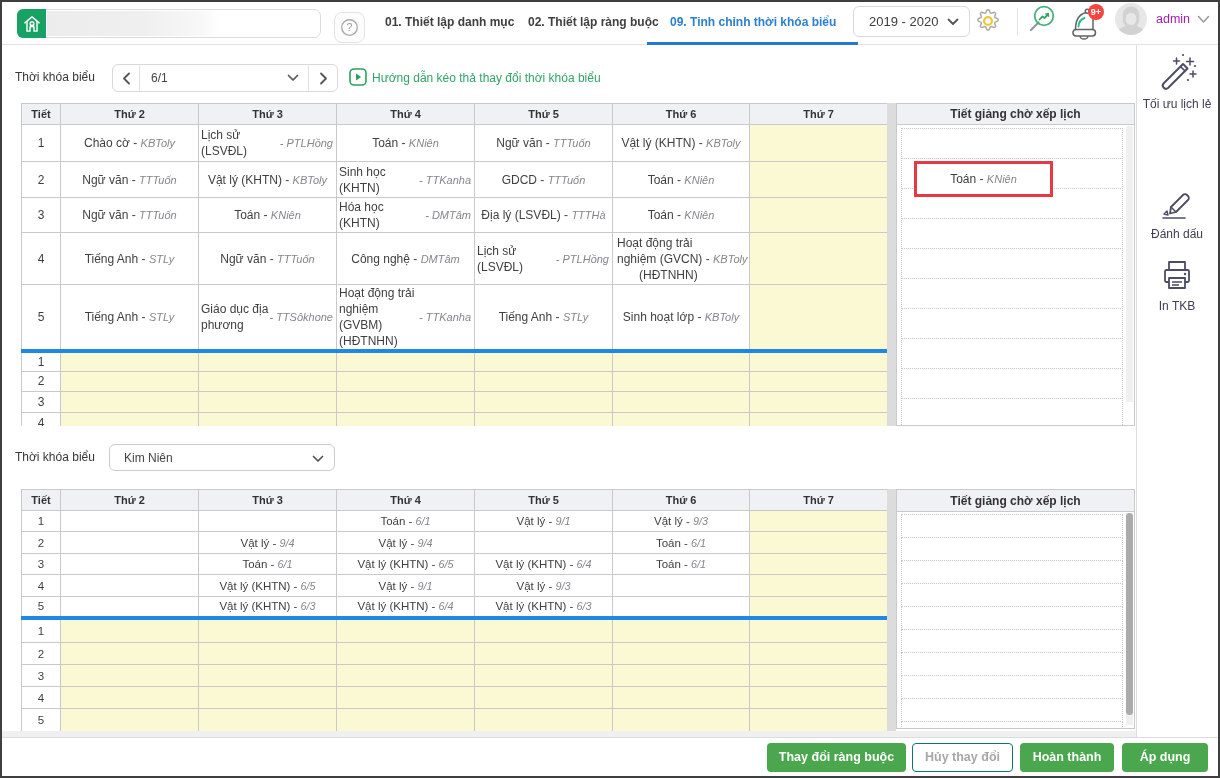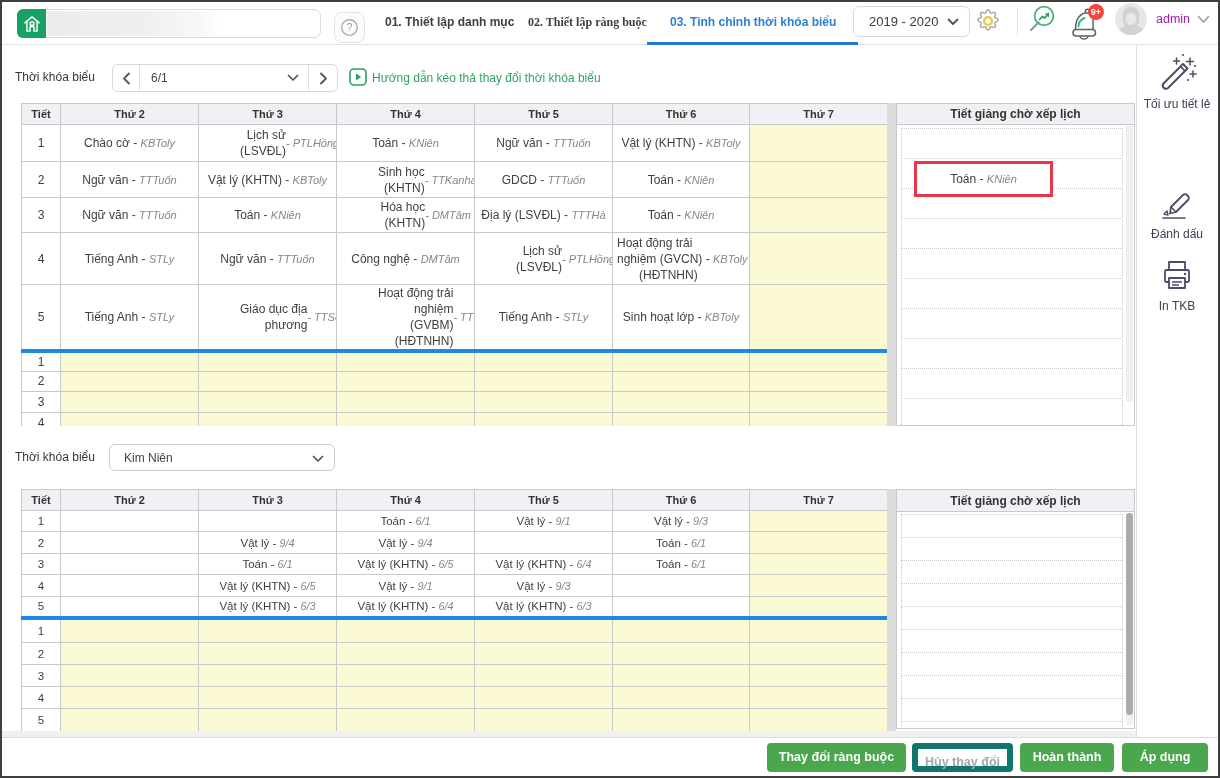--- a/index.html
+++ b/index.html
@@ -40,41 +40,41 @@
 .gapstrip { position:absolute; left:887px; width:9px; background:#dcdcdc; }
 .lsliver { position:absolute; left:13px; width:8px; background:#ffffff; }
 table { border-collapse:collapse; table-layout:fixed; }
 .tkb { position:absolute; left:21px; width:866px; background:#fff; }
 .tkb td, .tkb th { border:1px solid #c9c9c9; text-align:center; vertical-align:middle; overflow:hidden; }
 .tkb th { background:#eff1f5; font-size:11px; color:#333; font-weight:bold; padding:0; }
 .tkb td { font-size:12px; color:#3f3f3f; padding:0 2px; line-height:16px; }
 .tkb i { color:#85858d; font-size:11px; }
 .tkb .yel { background:#fbf8d4; }
 .flexcell { display:flex; align-items:center; }
-.flexcell .s { flex:1; text-align:right;margin-left:39px; }
+.flexcell .s { flex:1; text-align:left; }
 .flexcell i { padding-right:1px; white-space:nowrap; } .flexcell .s { white-space:nowrap; }
 .t2 td { font-size:11.5px; line-height:14px; } .t2 i { font-size:10.8px; }
 .blue-top td { border-top:4px solid #1e88e5; }
 
 
 .panel { position:absolute; left:896px; width:239px; background:#fff; border:1px solid #c9c9c9; }
 .phead { height:21px; background:#eff1f5; border-bottom:1px solid #c9c9c9; text-align:center; font-weight:bold; font-size:12px; color:#333; line-height:21px; }
 .pbody { position:relative; }
 .drow { border:1px dotted #c8c8c8; margin-top:-1px; background:#fff; }
 .redcell { position:absolute; border:3px solid #e53945; background:#fff; display:flex; align-items:center; justify-content:center; font-size:12px; color:#3f3f3f; z-index:5; }
 .redcell i { color:#85858d; font-size:11px; }
 
 
 .sect2 { position:absolute; left:0px; top:426px; width:1136px; height:63px; background:#fff; }
 .kimsel { position:absolute; left:109px; top:18px; width:226px; height:27px; border:1px solid #cccccc; border-radius:6px; background:#fff; font-size:12px; color:#444; display:flex; align-items:center; padding-left:14px; }
 
 
 .bottombar { position:absolute; left:2px; right:2px; top:737px; height:39px; background:#fff; border-top:1px solid #dcdcdc; z-index:10; }
 .gbtn { position:absolute; top:5px; height:29px; background:#4aa74e; border-radius:4px; color:#fff; font-size:12.5px; font-weight:bold; text-align:center; line-height:29px; }
-.wbtn { position:absolute; top:5px; height:29px; background:#fff; border:6px solid #0f766e; border-radius:4px; color:#a7a7a7; font-size:12.5px; font-weight:bold; text-align:center; line-height:27px; }
+.wbtn { position:absolute; top:5px; height:29px; background:#fff; border:1px solid #0f766e; border-radius:4px; color:#a7a7a7; font-size:12.5px; font-weight:bold; text-align:center; line-height:27px; }
 </style>
 </head>
 <body>
 <div id="root">
 
   <div class="hline"></div>
   <div class="homewrap">
     <div class="blurpatch"></div>
     <div class="homebtn">
       <svg width="18" height="18" viewBox="0 0 24 24" fill="none" stroke="#fff" stroke-width="1.9" stroke-linejoin="round" stroke-linecap="round">
@@ -85,22 +85,22 @@
       </svg>
     </div>
   </div>
   <div class="qbtn">
     <svg width="19" height="19" viewBox="0 0 20 20" fill="none">
       <circle cx="10" cy="10" r="8.2" stroke="#a9a9a9" stroke-width="1.4"></circle>
       <text x="10" y="14" text-anchor="middle" font-size="11" fill="#9b9b9b" font-family="Liberation Sans">?</text>
     </svg>
   </div>
   <div class="tab" style="left:385px;">01. Thiết lập danh mục</div>
-  <div class="tab" style="left:528px;font-family:Liberation Serif, serif;">02. Thiết lập ràng buộc</div>
-  <div class="tab active" style="left:670px;">03. Tinh chỉnh thời khóa biểu</div>
+  <div class="tab" style="left:528px;">02. Thiết lập ràng buộc</div>
+  <div class="tab active" style="left:670px;">09. Tinh chỉnh thời khóa biểu</div>
   <div class="tabline"></div>
   <div class="yearsel">
       <span style="padding-left:15px;">2019 - 2020</span>
     <svg style="margin-left:9px;" width="12" height="8" viewBox="0 0 12 8" fill="none">
         <path d="M1.5 1.5 L6 6 L10.5 1.5" stroke="#555" stroke-width="1.8" stroke-linecap="round" stroke-linejoin="round"></path>
       </svg>
   </div>
 
   <svg class="abs" style="left:975px;top:8px;" width="26" height="26" viewBox="0 0 24 24" fill="none">
     <path d="M10.7 2.5 a1.4 1.4 0 0 1 2.6 0 l.5 1.4 a1.4 1.4 0 0 0 1.9 .8 l1.35-.6 a1.4 1.4 0 0 1 1.85 1.85 l-.6 1.35 a1.4 1.4 0 0 0 .8 1.9 l1.4 .5 a1.4 1.4 0 0 1 0 2.6 l-1.4 .5 a1.4 1.4 0 0 0 -.8 1.9 l.6 1.35 a1.4 1.4 0 0 1 -1.85 1.85 l-1.35-.6 a1.4 1.4 0 0 0 -1.9 .8 l-.5 1.4 a1.4 1.4 0 0 1 -2.6 0 l-.5-1.4 a1.4 1.4 0 0 0 -1.9-.8 l-1.35 .6 a1.4 1.4 0 0 1 -1.85-1.85 l.6-1.35 a1.4 1.4 0 0 0 -.8-1.9 l-1.4-.5 a1.4 1.4 0 0 1 0 -2.6 l1.4-.5 a1.4 1.4 0 0 0 .8-1.9 l-.6-1.35 a1.4 1.4 0 0 1 1.85-1.85 l1.35 .6 a1.4 1.4 0 0 0 1.9-.8 z" stroke="#ababab" stroke-width="1.4" stroke-linejoin="round"></path>
@@ -477,21 +477,21 @@
       </g>
       <g stroke-width="1.5" stroke-linecap="round">
         <path d="M34 8 v7 M30.5 11.5 h7"></path>
         <path d="M37 21 v6 M34 24 h6"></path>
         <path d="M20.5 8 v6 M17.5 11 h6"></path>
         <path d="M39 16 l.01 0" stroke-width="2.2"></path>
         <path d="M27 5 l.01 0" stroke-width="2.2"></path>
         <path d="M32 30 l.01 0" stroke-width="2.2"></path>
       </g>
     </svg>
-    <div class="sblabel" style="margin-top:1px;">Tối ưu tiết lẻ</div>
+    <div class="sblabel" style="margin-top:1px;">Tối ưu lịch lẻ</div>
   </div>
   <div class="sbitem" style="left:1136px;top:188px;">
     <svg width="36" height="32" viewBox="0 0 36 32" fill="none" stroke="#4c4c66" stroke-width="1.8" stroke-linejoin="round" stroke-linecap="round">
       <path d="M12 19 L24 7 a2.8 2.8 0 0 1 4 0 l1 1 a2.8 2.8 0 0 1 0 4 L17 24 l-6 1.5 z"></path>
       <path d="M12 19 l5 5" stroke-width="1.5"></path>
       <path d="M8 23 l-3 3 l4 1 z" stroke-width="1.4"></path>
       <path d="M4 30 h22" stroke-width="1.6"></path>
     </svg>
     <div class="sblabel" style="margin-top:3px;">Đánh dấu</div>
   </div>

